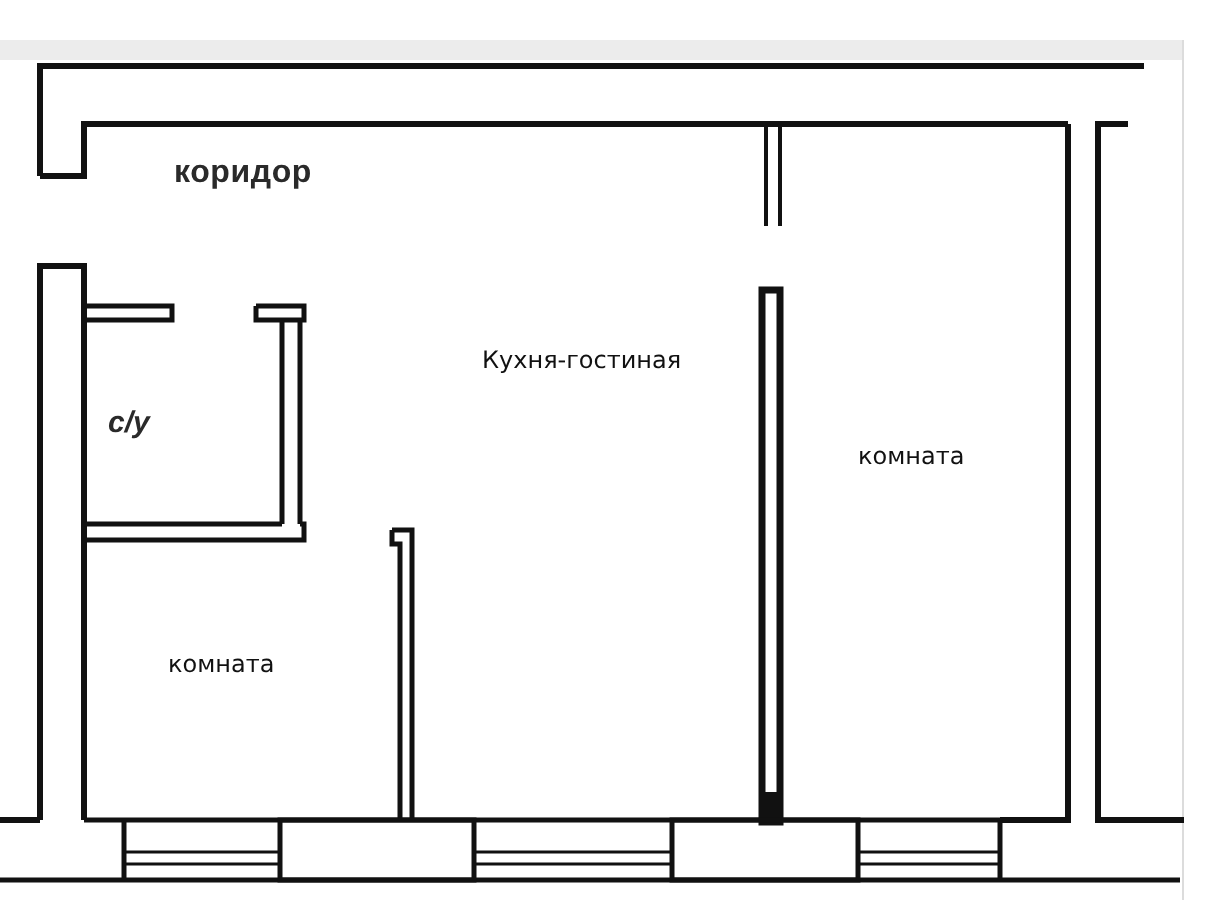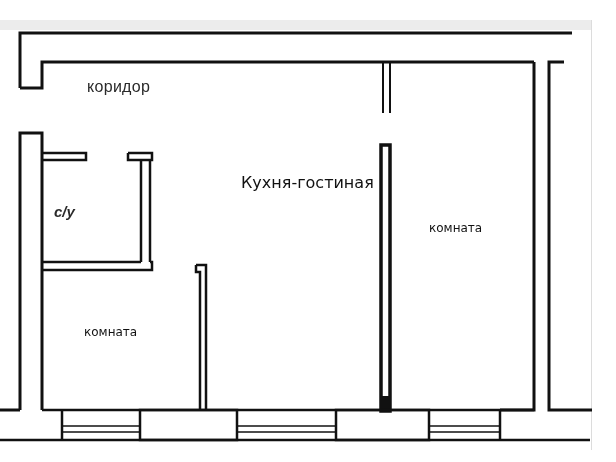--- a/index.html
+++ b/index.html
@@ -2,23 +2,23 @@
 <html><head>
   <meta charset="utf-8">
   <style>
     html, body { margin: 0; padding: 0; background: #ffffff; }
     body { width: 616px; height: 462px; position: relative; overflow: hidden;
            font-family: "DejaVu Sans", sans-serif; }
     .topband { position: absolute; left: 0; top: 20px; width: 592px; height: 10px; background: #ececec; }
     .rightedge { position: absolute; left: 591px; top: 20px; width: 1px; height: 430px; background: #dcdcdc; }
     svg.plan { position: absolute; left: 0; top: 0; }
     .label { position: absolute; color: #111; white-space: nowrap; }
-    .lbl-corridor { left: 87px; top: 78px; font-family: "Liberation Sans", sans-serif; font-size: 16px; font-weight: normal; color: #2a2a2a; letter-spacing: 0.3px; }
+    .lbl-corridor { left: 87px; top: 78px; font-family: "Liberation Sans", sans-serif; font-size: 16px; font-weight: bold; color: #2a2a2a; letter-spacing: 0.3px; }
     .lbl-wc { left: 54px; top: 203px; font-family: "Liberation Sans", sans-serif; font-size: 15px; font-weight: bold; color: #2a2a2a; font-style: italic; }
-    .lbl-kitchen { left: 241px; top: 173px; font-size: 16px; }
+    .lbl-kitchen { left: 241px; top: 173px; font-size: 12px; }
     .lbl-room-right { left: 429px; top: 221px; font-size: 12px; }
     .lbl-room-left { left: 84px; top: 325px; font-size: 12px; }
   </style>
 </head>
 <body>
 
 <div class="topband"></div>
 <div class="rightedge"></div>
 
 <svg class="plan" width="616" height="462" viewBox="0 0 616 462" fill="none" stroke="#111" stroke-width="3">

